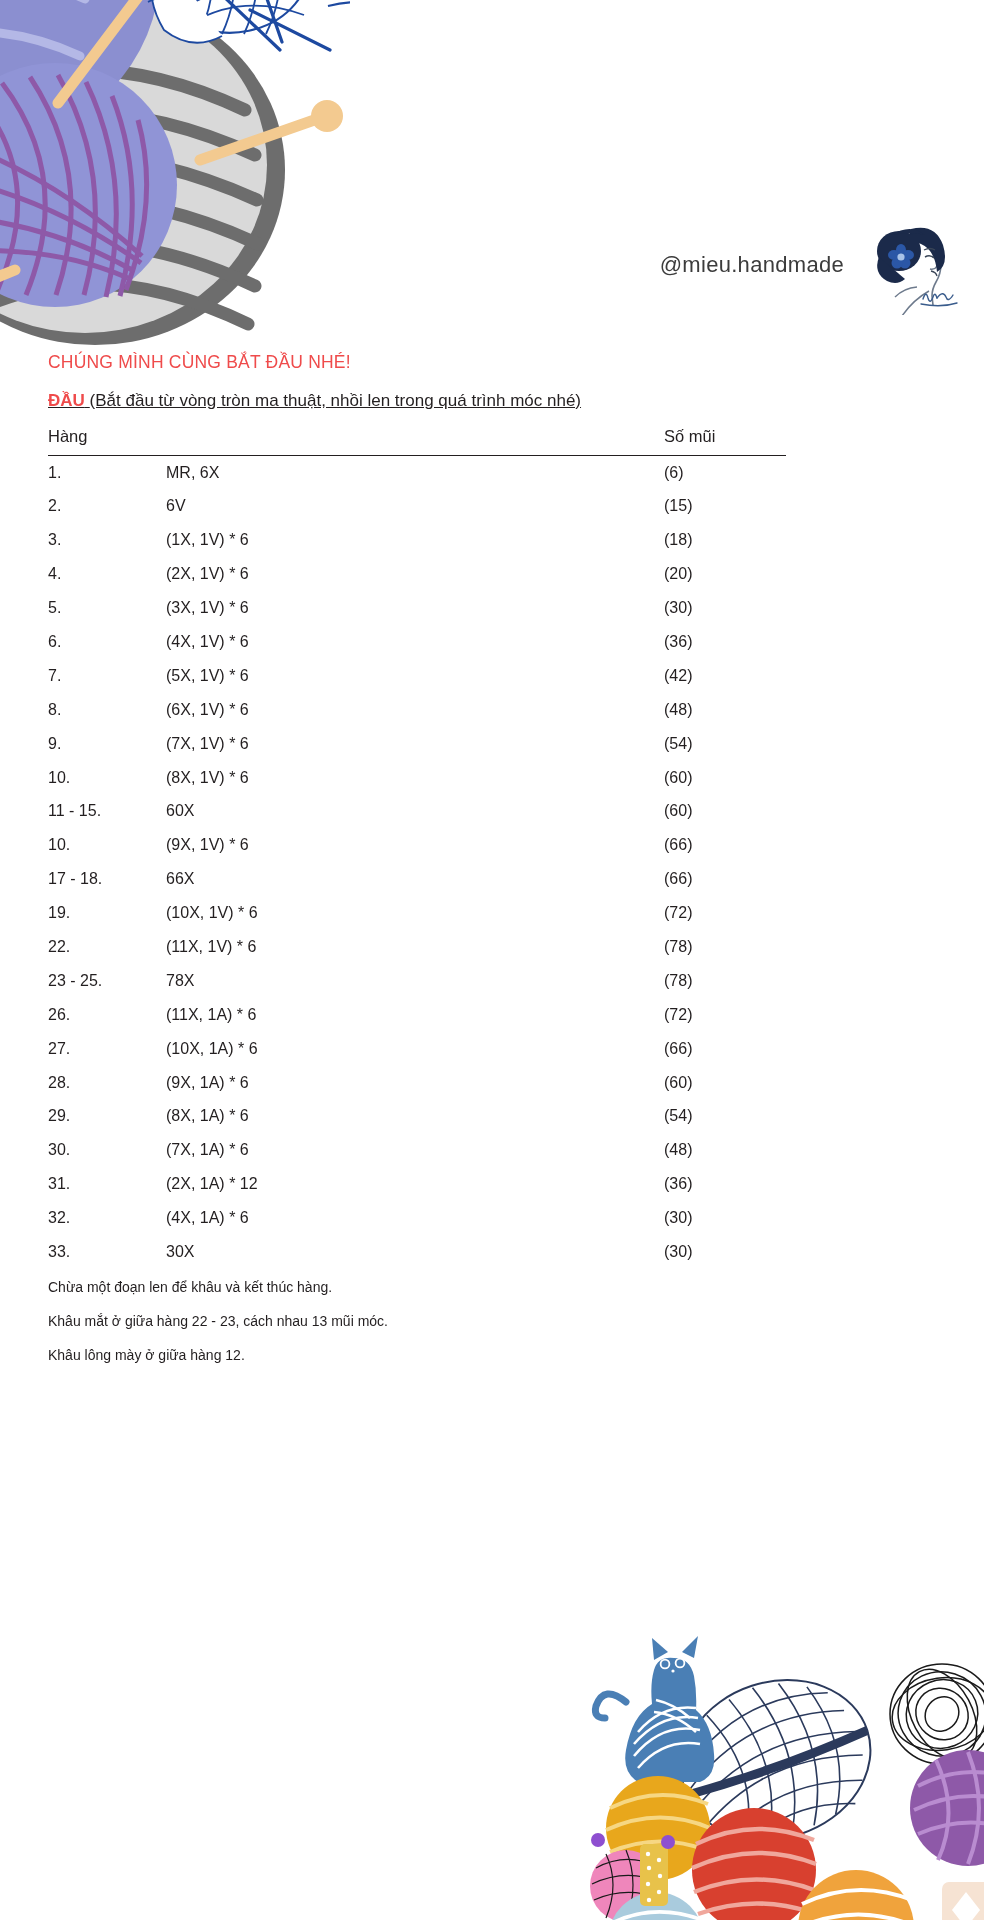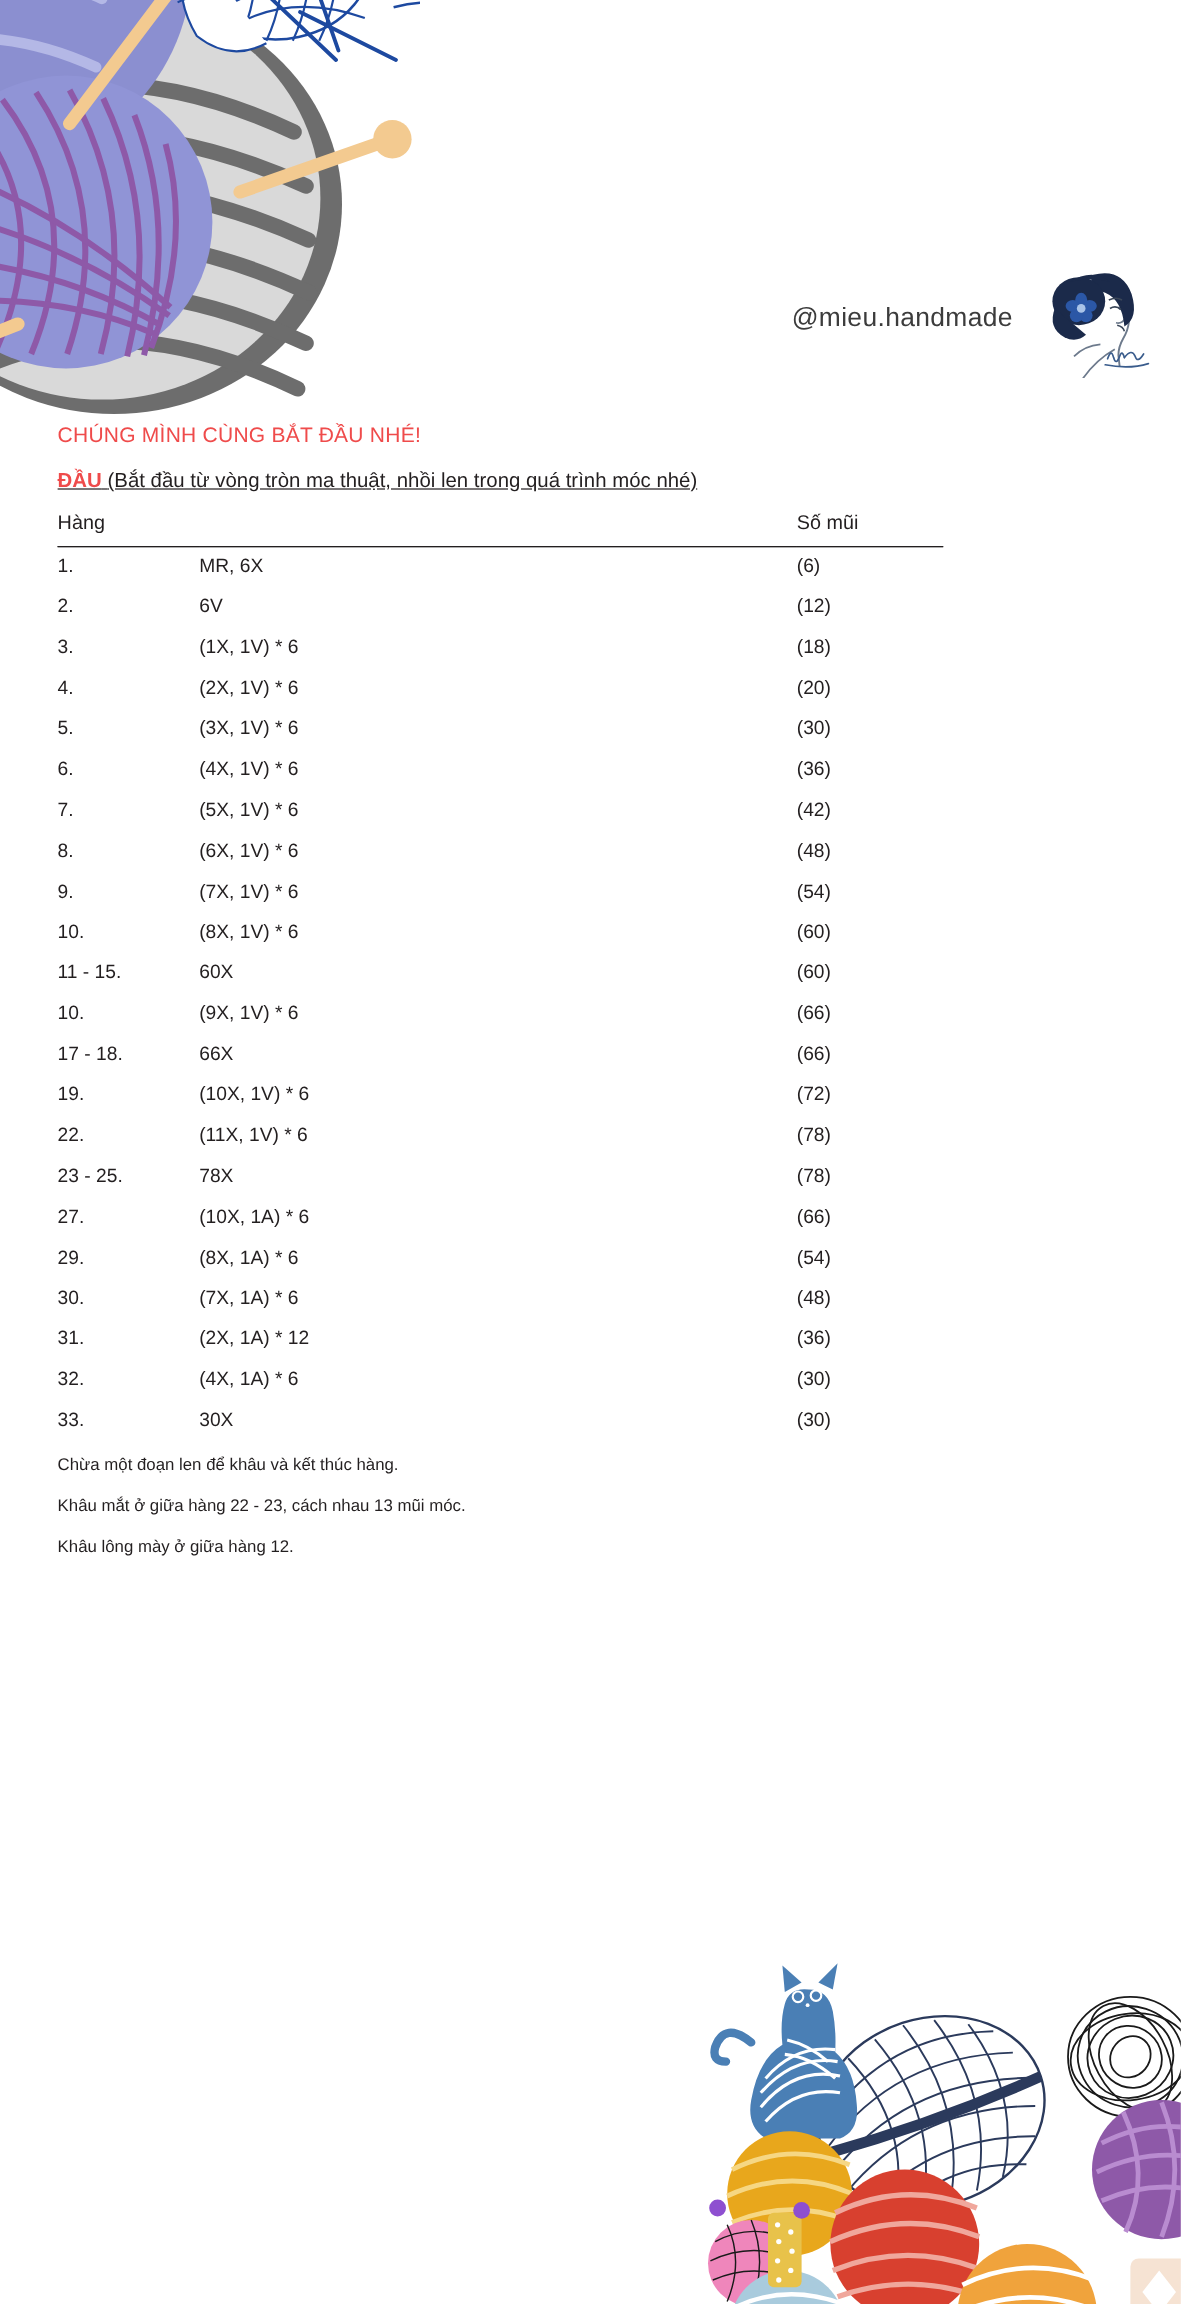--- a/index.html
+++ b/index.html
@@ -253,21 +253,21 @@
     </thead>
     <tbody>
         <tr>
           <td class="c-row">1.</td>
           <td class="c-inst">MR, 6X</td>
           <td class="c-count">(6)</td>
         </tr>
         <tr>
           <td class="c-row">2.</td>
           <td class="c-inst">6V</td>
-          <td class="c-count">(12)</td>
+          <td class="c-count">(15)</td>
         </tr>
         <tr>
           <td class="c-row">3.</td>
           <td class="c-inst">(1X, 1V) * 6</td>
           <td class="c-count">(18)</td>
         </tr>
         <tr>
           <td class="c-row">4.</td>
           <td class="c-inst">(2X, 1V) * 6</td>
           <td class="c-count">(20)</td>
@@ -326,23 +326,33 @@
           <td class="c-row">22.</td>
           <td class="c-inst">(11X, 1V) * 6</td>
           <td class="c-count">(78)</td>
         </tr>
         <tr>
           <td class="c-row">23 - 25.</td>
           <td class="c-inst">78X</td>
           <td class="c-count">(78)</td>
         </tr>
         <tr>
+          <td class="c-row">26.</td>
+          <td class="c-inst">(11X, 1A) * 6</td>
+          <td class="c-count">(72)</td>
+        </tr>
+        <tr>
           <td class="c-row">27.</td>
           <td class="c-inst">(10X, 1A) * 6</td>
           <td class="c-count">(66)</td>
+        </tr>
+        <tr>
+          <td class="c-row">28.</td>
+          <td class="c-inst">(9X, 1A) * 6</td>
+          <td class="c-count">(60)</td>
         </tr>
         <tr>
           <td class="c-row">29.</td>
           <td class="c-inst">(8X, 1A) * 6</td>
           <td class="c-count">(54)</td>
         </tr>
         <tr>
           <td class="c-row">30.</td>
           <td class="c-inst">(7X, 1A) * 6</td>
           <td class="c-count">(48)</td>

